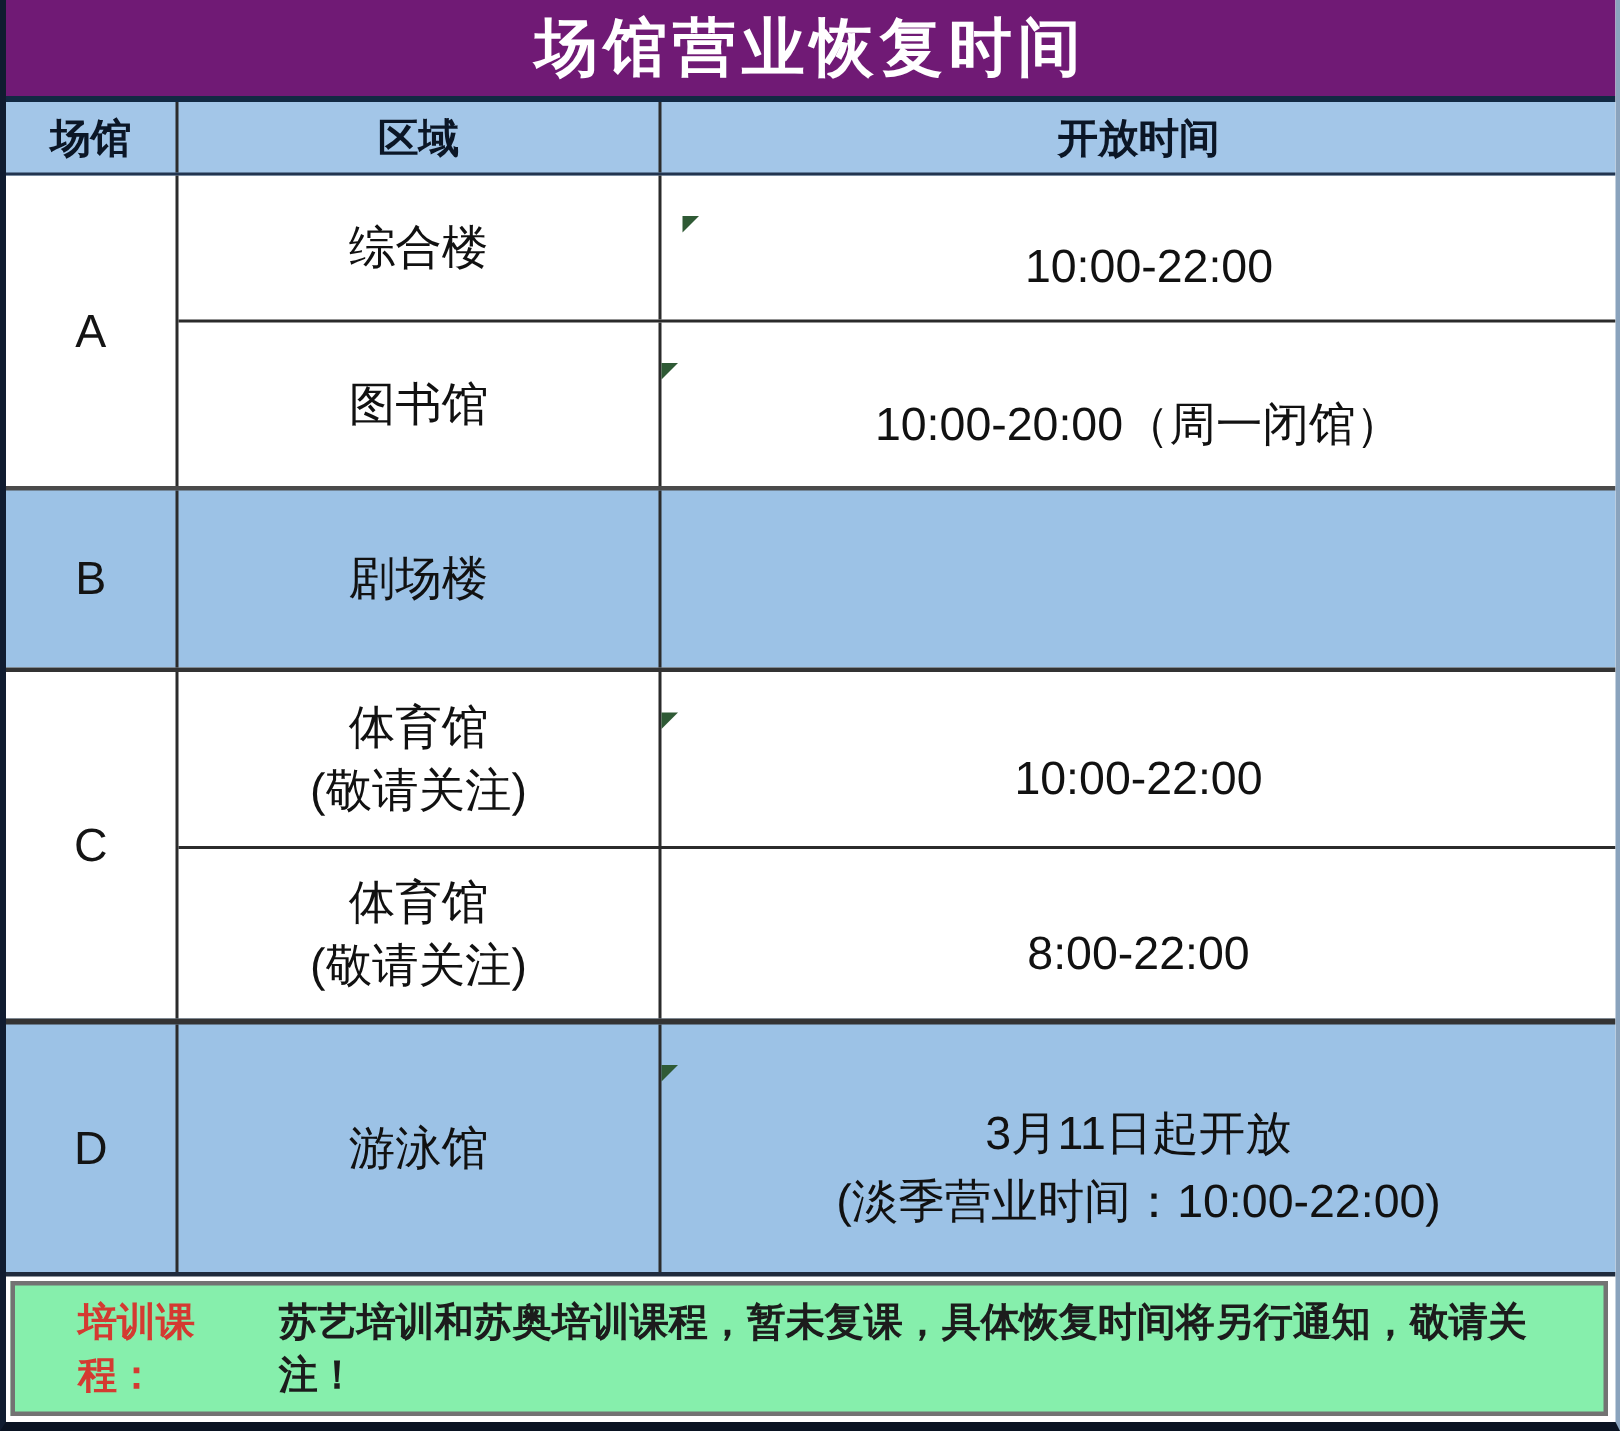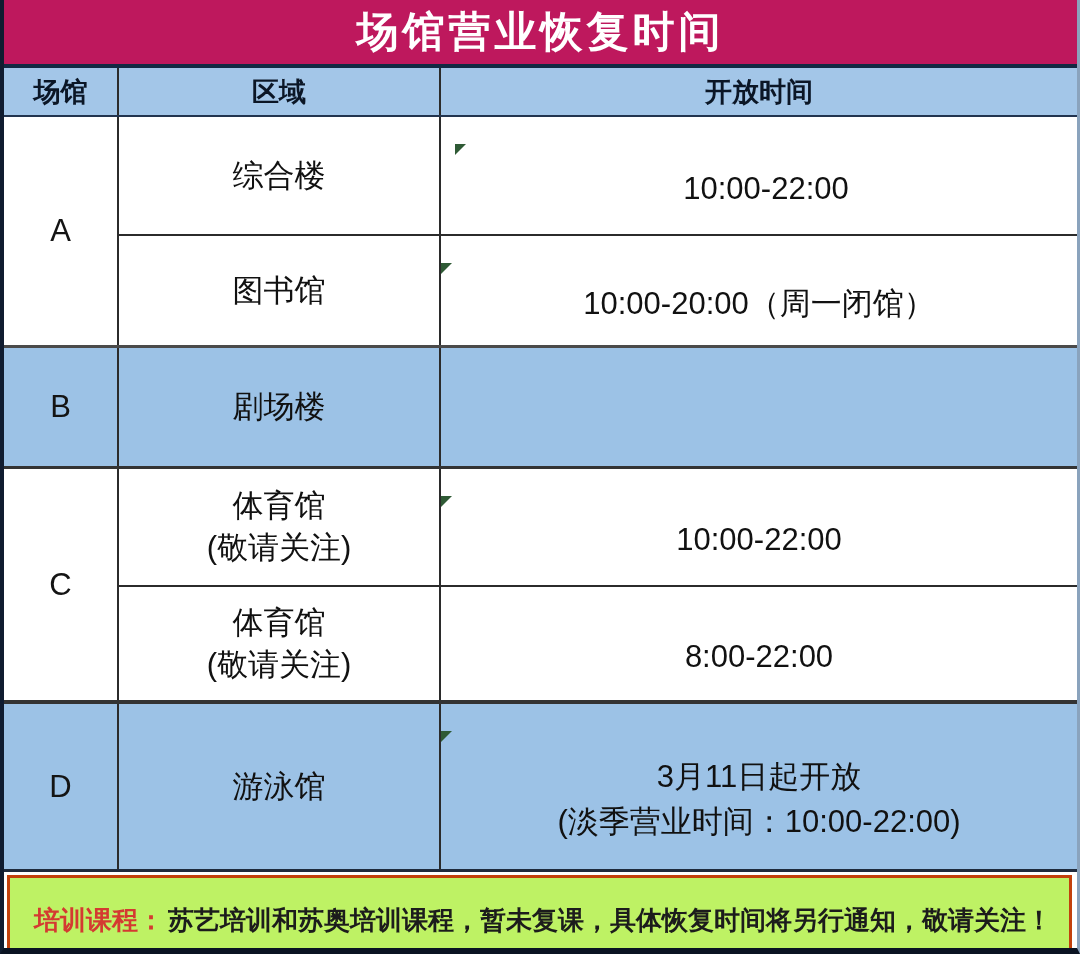--- a/index.html
+++ b/index.html
@@ -9,21 +9,21 @@
     background:#ffffff;
     box-sizing:border-box;
     border-left:4px solid #101c30;
     border-right:3px solid #8aa3bd;
     border-bottom:6px solid #0a1322;
     font-family:"Liberation Sans","DejaVu Sans",sans-serif;
     color:#111;
     overflow:hidden;
   }
   .title-bar{
-    height:64px;background:#be185d;
+    height:64px;background:#701a75;
     display:flex;align-items:center;justify-content:center;
   }
   .title-bar span{
     color:#ffffff;font-size:42px;font-weight:bold;letter-spacing:4px;
   }
   .title-sep{height:4px;background:#122943;}
   .row{display:flex;width:100%;box-sizing:border-box;}
   .cell{
     box-sizing:border-box;
     display:flex;flex-direction:column;align-items:center;justify-content:center;
@@ -50,24 +50,24 @@
   .g-d{border-top:4px solid #333333;background:#9cc2e6;}
   .tri::before{
     content:"";position:absolute;top:0;left:0;
     border-top:11px solid #2f5a35;border-right:11px solid transparent;
   }
   .bottom-sep{height:3px;background:#1f2b3d;margin-top:0;}
   .footer-box{
     margin:3px 5px 0 3px;
     height:90px;
     box-sizing:border-box;
-    border:3px solid #c2410c;
-    background:#bef264;
+    border:3px solid #737373;
+    background:#86efac;
     display:flex;align-items:center;
-    padding-left:24px;
+    padding-left:42px;
     font-size:26px;font-weight:600;
   }
   .footer-box .red{color:#d43a31;font-weight:bold;margin-right:4px;}
   .footer-box .black{color:#1c1c1c;}
 </style>
 </head>
 <body>
 
 <div class="page">
 
@@ -78,21 +78,21 @@
 
   <div class="row header-row">
     <div class="cell c1">场馆</div>
     <div class="cell c2">区域</div>
     <div class="cell c3">开放时间</div>
   </div>
 
   <div class="group g-a">
     <div class="cell c1 letter">A</div>
     <div class="c23">
-      <div class="subrow" style="height:117px;gap:14px;">
+      <div class="subrow" style="height:96px;gap:14px;">
         <div class="cell c2">综合楼</div>
         <div class="cell c3 tri">
           <div>10:00-22:00</div>
         </div>
       </div>
       <div class="subrow topline" style="height:111px;">
         <div class="cell c2">图书馆</div>
         <div class="cell c3 tri">
           <div>10:00-20:00（周一闭馆）</div>
         </div>

